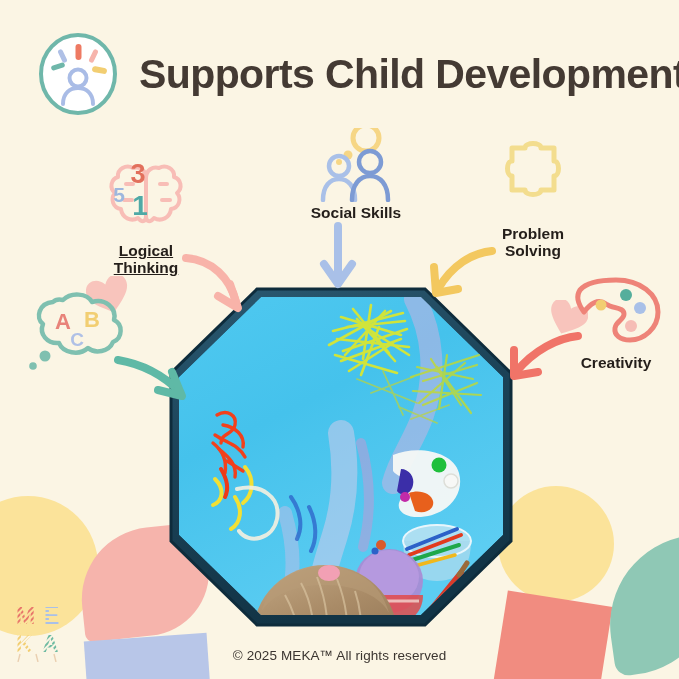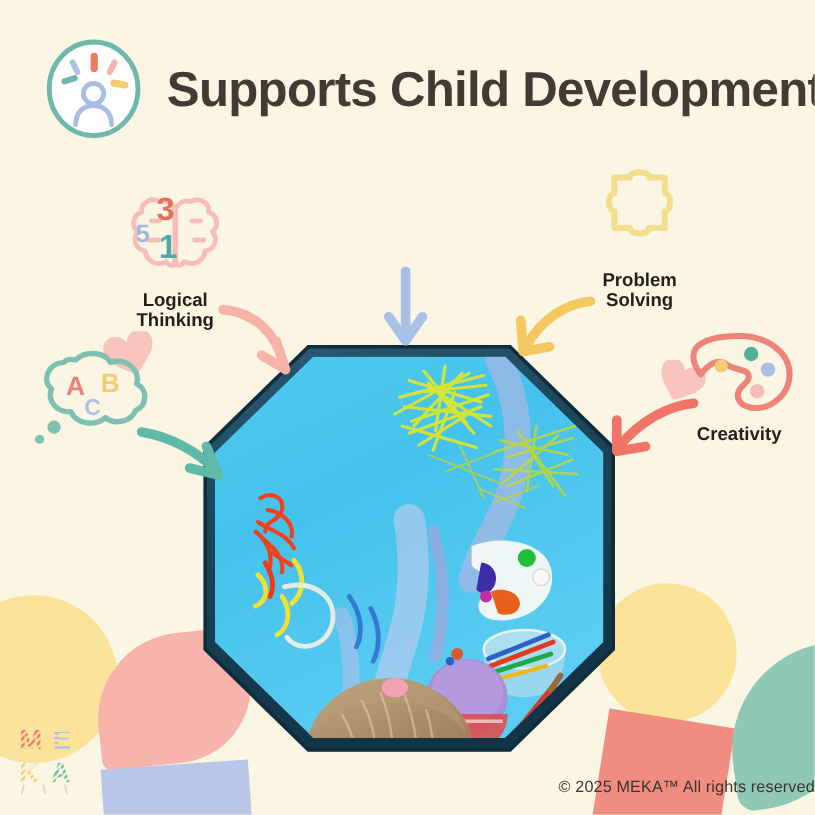--- a/index.html
+++ b/index.html
@@ -54,21 +54,21 @@
 
   
   .feature { position:absolute; text-align:center; }
   .feature-label {
     font-size:15.5px; font-weight:bold; color:#241E1A; line-height:1.12;
     white-space:pre-line;
   }
   .feature-icon { display:block; margin:0 auto; }
 
   #feat-logical { left:78px; top:160px; width:136px; }
-  #feat-logical .feature-label { margin-top:4px; }
+  #feat-logical .feature-label { margin-top:4px;text-decoration:underline; }
   #feat-language { left:8px; top:290px; width:146px; }
   #feat-language .feature-label { margin-top:2px; }
   #feat-social  { left:280px; top:128px; width:152px; }
   #feat-social .feature-label { margin-top:2px; }
   #feat-problem { left:464px; top:140px; width:138px; }
   #feat-problem .feature-label { margin-top:9px; }
   #feat-creativity { left:548px; top:276px; width:136px; }
   #feat-creativity .feature-label { margin-top:2px; }
 
   
@@ -80,21 +80,21 @@
   #arrow-creativity { left:508px; top:330px; }
 
   
   #photo { position:absolute; left:165px; top:283px; width:352px; height:396px; }
 
   
   #meka-logo { position:absolute; left:14px; top:602px; width:58px; height:60px; }
 
   
   #copyright {
-    position:absolute; left:0; top:648px; width:679px; text-align:right;
+    position:absolute; left:0; top:648px; width:679px; text-align:center;
     font-size:13.5px; color:#3B3530; letter-spacing:0.1px;
   }
 </style>
 </head>
 <body>
 
 <div id="stage">
 
   <div class="bg-shape bg-circle-yellow-left"></div>
   <div class="bg-shape bg-circle-yellow-right"></div>
@@ -305,20 +305,32 @@
                C84 62 70 64 63 58 C54 66 38 63 34 53 C22 54 14 44 18 34
                C10 28 14 13 28 12 C30 10 34 9 38 10 Z" fill="none" stroke="#7FC0B0" stroke-width="4.5" stroke-linejoin="round"></path>
       <circle cx="20" cy="66" r="5.5" fill="#7FC0B0"></circle>
       <circle cx="8" cy="76" r="3.8" fill="#7FC0B0"></circle>
       <text x="38" y="39" font-family="'Liberation Sans',sans-serif" font-size="22" font-weight="bold" fill="#E8837A" text-anchor="middle">A</text>
       <text x="67" y="37" font-family="'Liberation Sans',sans-serif" font-size="22" font-weight="bold" fill="#F2CE72" text-anchor="middle">B</text>
       <text x="52" y="56" font-family="'Liberation Sans',sans-serif" font-size="19" font-weight="bold" fill="#AFC0E6" text-anchor="middle">C</text>
     </svg>
   </div>
 
+  <div class="feature" id="feat-social">
+    <svg class="feature-icon" width="104" height="74" viewBox="0 0 104 74">
+      <circle cx="62" cy="10" r="13" fill="none" stroke="#F6D685" stroke-width="5"></circle>
+      <circle cx="44" cy="27" r="4.5" fill="#F6D685"></circle>
+      <circle cx="35" cy="34" r="3" fill="#F6D685"></circle>
+      <circle cx="35" cy="38" r="10" fill="none" stroke="#A9C0E8" stroke-width="4.5"></circle>
+      <path d="M19 72 C19 58 26 51 35 51 C44 51 51 58 51 72" fill="none" stroke="#A9C0E8" stroke-width="4.5" stroke-linecap="round"></path>
+      <circle cx="66" cy="34" r="11" fill="none" stroke="#7D9BD4" stroke-width="4.5"></circle>
+      <path d="M48 72 C48 56 56 48 66 48 C76 48 84 56 84 72" fill="none" stroke="#7D9BD4" stroke-width="4.5" stroke-linecap="round"></path>
+    </svg>
+    <div class="feature-label">Social Skills</div>
+  </div>
 
   <div class="feature" id="feat-problem">
     <svg class="feature-icon" width="78" height="76" viewBox="0 0 78 76">
       <path d="M18 8 L31 8 C31 2 47 2 47 8 L60 8 L60 21 C66 21 66 36 60 36
                L60 50 L47 50 C47 56 31 56 31 50 L18 50 L18 36
                C12 36 12 21 18 21 Z" fill="none" stroke="#F3DD8E" stroke-width="5" stroke-linejoin="round"></path>
     </svg>
     <div class="feature-label">Problem
 Solving</div>
   </div>

